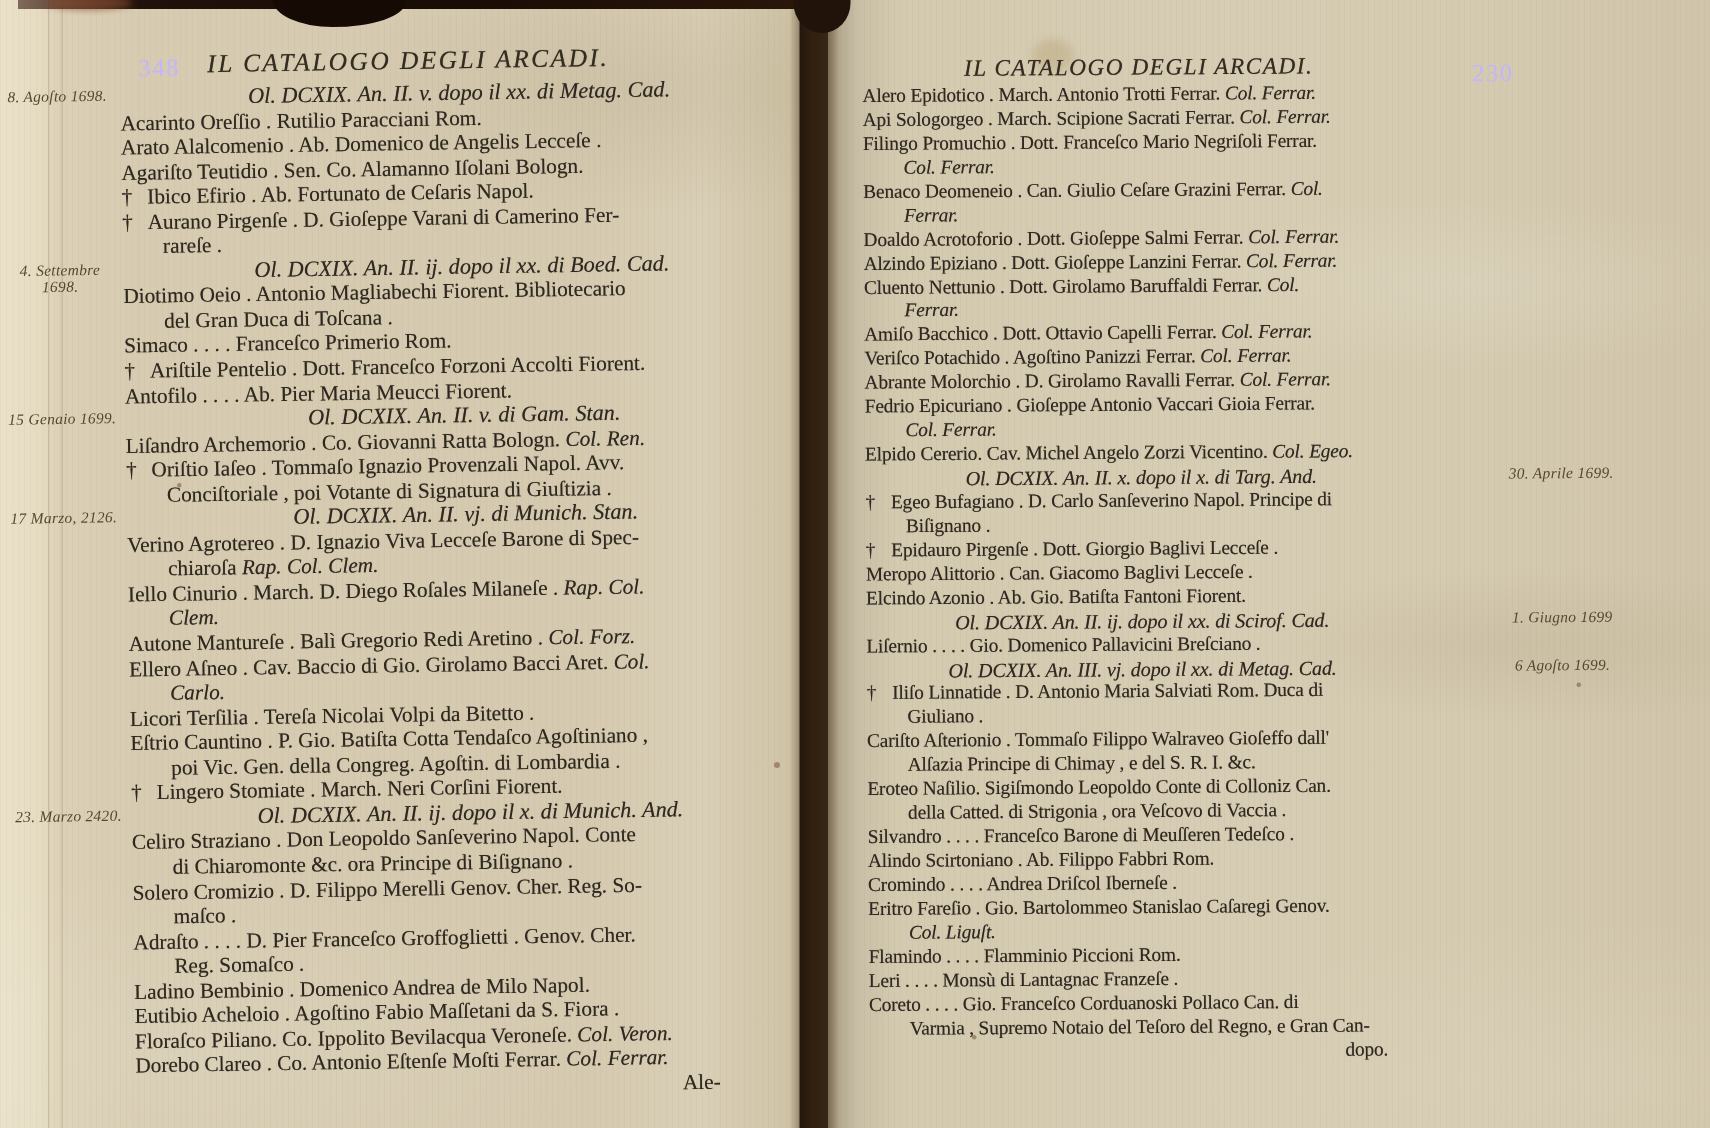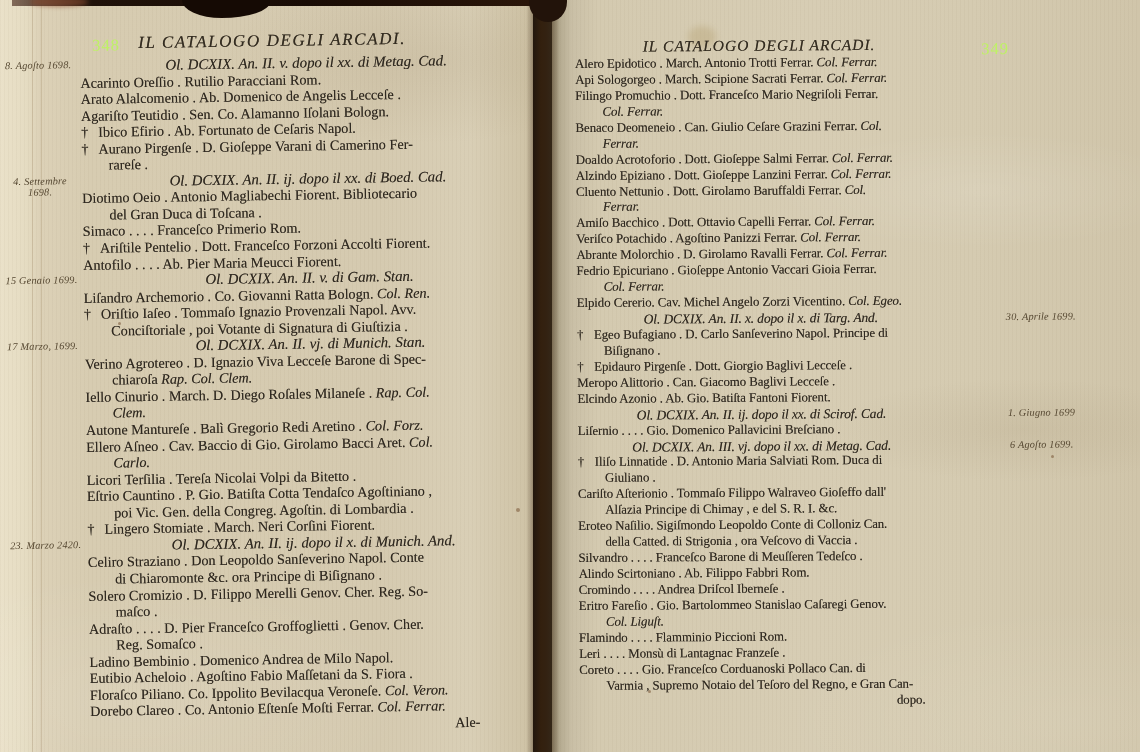--- a/index.html
+++ b/index.html
@@ -45,21 +45,21 @@
   .top-blob{position:absolute;left:182px;top:0;width:88px;height:18px;background:#150a04;border-radius:0 0 55% 45%/0 0 90% 100%;}
   .gutter-top{position:absolute;left:529px;top:0;width:38px;height:22px;background:#22130a;border-radius:0 0 55% 55%/0 0 100% 100%;}
   .red-smudge{position:absolute;left:30px;top:-3px;width:58px;height:10px;background:#8e4a2e;opacity:.55;border-radius:50%;filter:blur(2px);}
   .stain{position:absolute;left:688px;top:26px;width:28px;height:22px;background:#b29c6a;opacity:.35;border-radius:50%;filter:blur(3px);}
   .speck{position:absolute;border-radius:50%;background:#6f4a2a;opacity:.5;}
 
   
   .head{position:absolute;color:#352d22;white-space:nowrap;}
   .lp-head{left:80px;top:34px;width:452px;transform:rotate(-0.9deg);transform-origin:0 0;}
   .rp-head{left:575px;top:38px;width:368px;transform:rotate(-0.4deg);transform-origin:0 0;text-align:center;}
-  .pgnum{font-size:16.5px;letter-spacing:1px;color:#bef264;text-align:right;}
+  .pgnum{font-size:16.5px;letter-spacing:1px;color:#c4b5fd;text-align:right;}
   .lp-head .pgnum{position:absolute;left:12px;top:2px;}
   .rp-head .pgnum{position:absolute;right:-66px;top:4px;}
   .running-title{
     font-style:italic;font-size:17px;letter-spacing:1.6px;color:#332c21;
     text-shadow:0 0 .5px rgba(40,30,18,.6);
   }
   .lp-head .running-title{margin-left:58px;}
   .rp-head .running-title{font-size:15.5px;letter-spacing:1px;}
 
   
@@ -112,42 +112,42 @@
   <div class="speck" style="left:1051px;top:455px;width:3px;height:3px"></div>
   <div class="speck" style="left:648px;top:690px;width:3px;height:3px"></div>
 
   <div class="head lp-head">
     <span class="pgnum">348</span>
     <span class="running-title">IL CATALOGO DEGLI ARCADI.</span>
   </div>
 
   <div class="head rp-head">
     <span class="running-title">IL CATALOGO DEGLI ARCADI.</span>
-    <span class="pgnum">349</span>
+    <span class="pgnum">230</span>
   </div>
 
   <div class="col lp-col" id="lp-col">
       <div class="line h"><span class="note">8. Agoſto 1698.</span><span class="it">Ol. DCXIX. An. II. v. dopo il xx. di Metag. Cad.</span></div>
       <div class="line e"><span>Acarinto Oreſſio .  Rutilio Paracciani Rom.</span></div>
       <div class="line e"><span>Arato Alalcomenio .  Ab. Domenico de Angelis Lecceſe .</span></div>
       <div class="line e"><span>Agariſto Teutidio .  Sen. Co. Alamanno Iſolani Bologn.</span></div>
       <div class="line e"><span class="dagger">†</span><span>Ibico Efirio .  Ab. Fortunato de Ceſaris Napol.</span></div>
       <div class="line e"><span class="dagger">†</span><span>Aurano Pirgenſe .  D. Gioſeppe Varani di Camerino Fer-</span></div>
       <div class="line c"><span>rareſe .</span></div>
       <div class="line h"><span class="note">4. Settembre 1698.</span><span class="it">Ol. DCXIX. An. II. ij. dopo il xx. di Boed. Cad.</span></div>
       <div class="line e"><span>Diotimo Oeio .  Antonio  Magliabechi  Fiorent.  Bibliotecario</span></div>
       <div class="line c"><span>del Gran Duca di Toſcana .</span></div>
       <div class="line e"><span>Simaco .  .  .  .  Franceſco Primerio Rom.</span></div>
       <div class="line e"><span class="dagger">†</span><span>Ariſtile Pentelio .  Dott. Franceſco Forzoni Accolti Fiorent.</span></div>
       <div class="line e"><span>Antofilo  .  .  .  .  Ab. Pier Maria Meucci Fiorent.</span></div>
       <div class="line h"><span class="note">15 Genaio 1699.</span><span class="it">Ol. DCXIX. An. II. v. di Gam. Stan.</span></div>
       <div class="line e"><span>Liſandro Archemorio .  Co. Giovanni Ratta Bologn. </span><span class="it">Col. Ren.</span></div>
       <div class="line e"><span class="dagger">†</span><span>Oriſtio Iaſeo .  Tommaſo Ignazio Provenzali Napol. Avv.</span></div>
       <div class="line c"><span>Conciſtoriale , poi Votante di Signatura di Giuſtizia .</span></div>
-      <div class="line h"><span class="note">17 Marzo, 1699.</span><span class="it">Ol. DCXIX. An. II. vj. di Munich. Stan.</span></div>
+      <div class="line h"><span class="note">17 Marzo, 2126.</span><span class="it">Ol. DCXIX. An. II. vj. di Munich. Stan.</span></div>
       <div class="line e"><span>Verino Agrotereo .  D. Ignazio Viva Lecceſe Barone di Spec-</span></div>
       <div class="line c"><span>chiaroſa </span><span class="it">Rap. Col. Clem.</span></div>
       <div class="line e"><span>Iello Cinurio .  March. D. Diego Roſales Milaneſe .  </span><span class="it">Rap. Col.</span></div>
       <div class="line c"><span class="it">Clem.</span></div>
       <div class="line e"><span>Autone Mantureſe .  Balì Gregorio Redi Aretino .  </span><span class="it">Col. Forz.</span></div>
       <div class="line e"><span>Ellero Aſneo .  Cav. Baccio di Gio. Girolamo Bacci Aret. </span><span class="it">Col.</span></div>
       <div class="line c"><span class="it">Carlo.</span></div>
       <div class="line e"><span>Licori Terſilia .  Tereſa Nicolai Volpi da Bitetto .</span></div>
       <div class="line e"><span>Eſtrio Cauntino .  P. Gio. Batiſta Cotta Tendaſco Agoſtiniano ,</span></div>
       <div class="line c"><span>poi Vic. Gen. della Congreg. Agoſtin. di Lombardia .</span></div>

